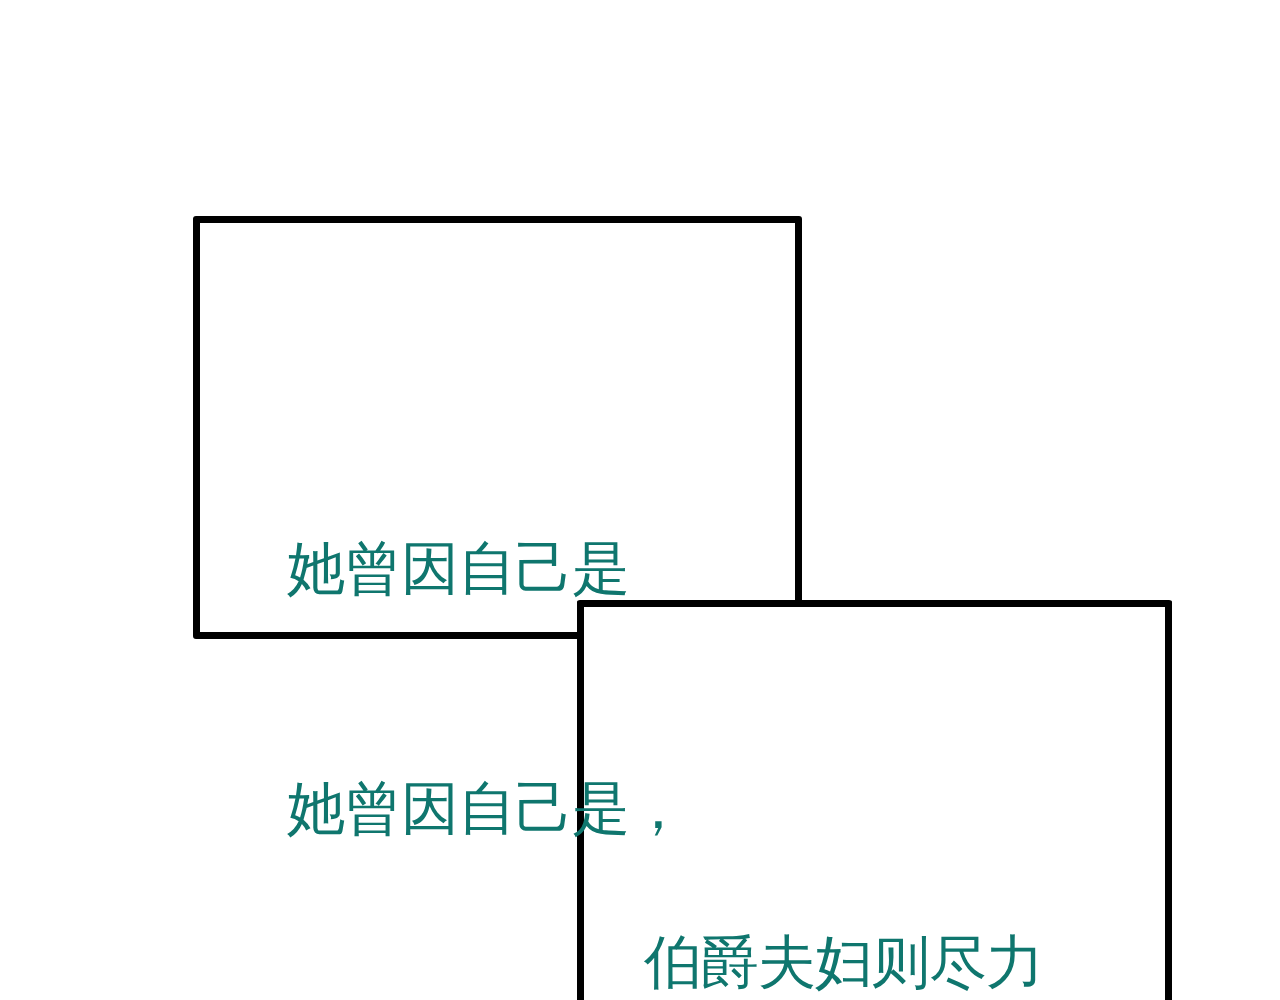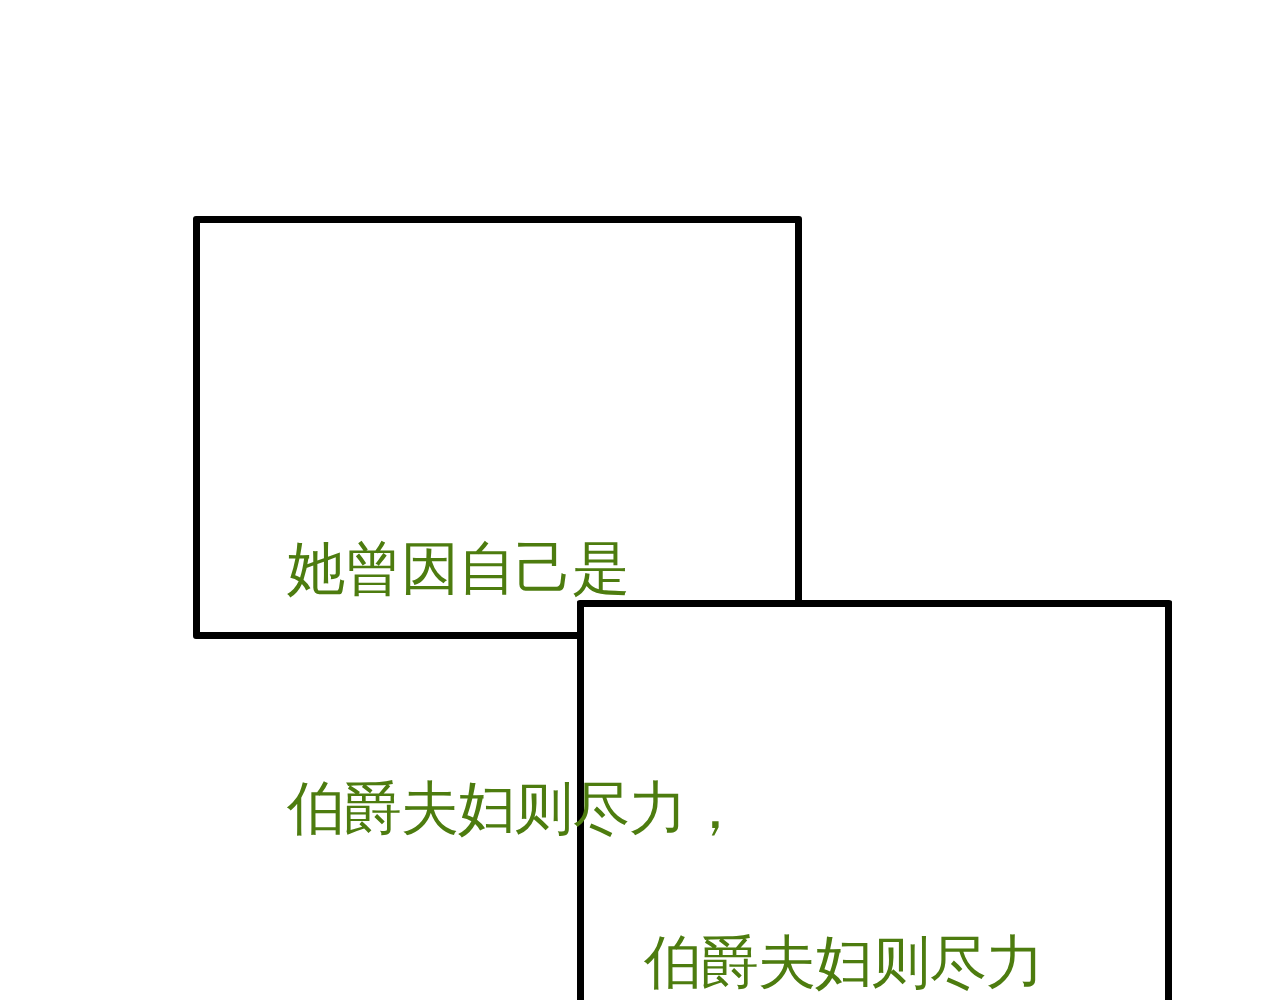--- a/index.html
+++ b/index.html
@@ -7,34 +7,34 @@
       width: 1280px; height: 1000px; background: #ffffff; position: relative; overflow: hidden;
       font-family: "DejaVu Sans", sans-serif;
     }
     .box {
       position: absolute; box-sizing: border-box;
       border: 7px solid #000000; background: #ffffff; border-radius: 3px;
     }
     #box1 { left: 193px; top: 216px; width: 609px; height: 423px; }
     #box2 { left: 577px; top: 600px; width: 595px; height: 420px; border-bottom: none; }
     .caption {
-      position: absolute; color: #4d7c0f; font-size: 58px; line-height: 80px;
+      position: absolute; color: #0f766e; font-size: 58px; line-height: 80px;
       letter-spacing: -1px; white-space: pre;
     }
     #cap1 { left: 287px; top: 368px; }
     #cap2 { left: 644px; top: 762px; }
     .line { display: block; }
   </style>
 </head>
 <body>
 
 <div class="box" id="box1"></div>
 <div class="box" id="box2"></div>
 
 <div class="caption" id="cap1">
   <span class="line">她曾因自己是</span>
-  <span class="line">伯爵夫妇则尽力，</span>
+  <span class="line">她曾因自己是，</span>
 </div>
 
 <div class="caption" id="cap2">
   <span class="line">伯爵夫妇则尽力</span>
   
 </div>
 
 </body></html>

